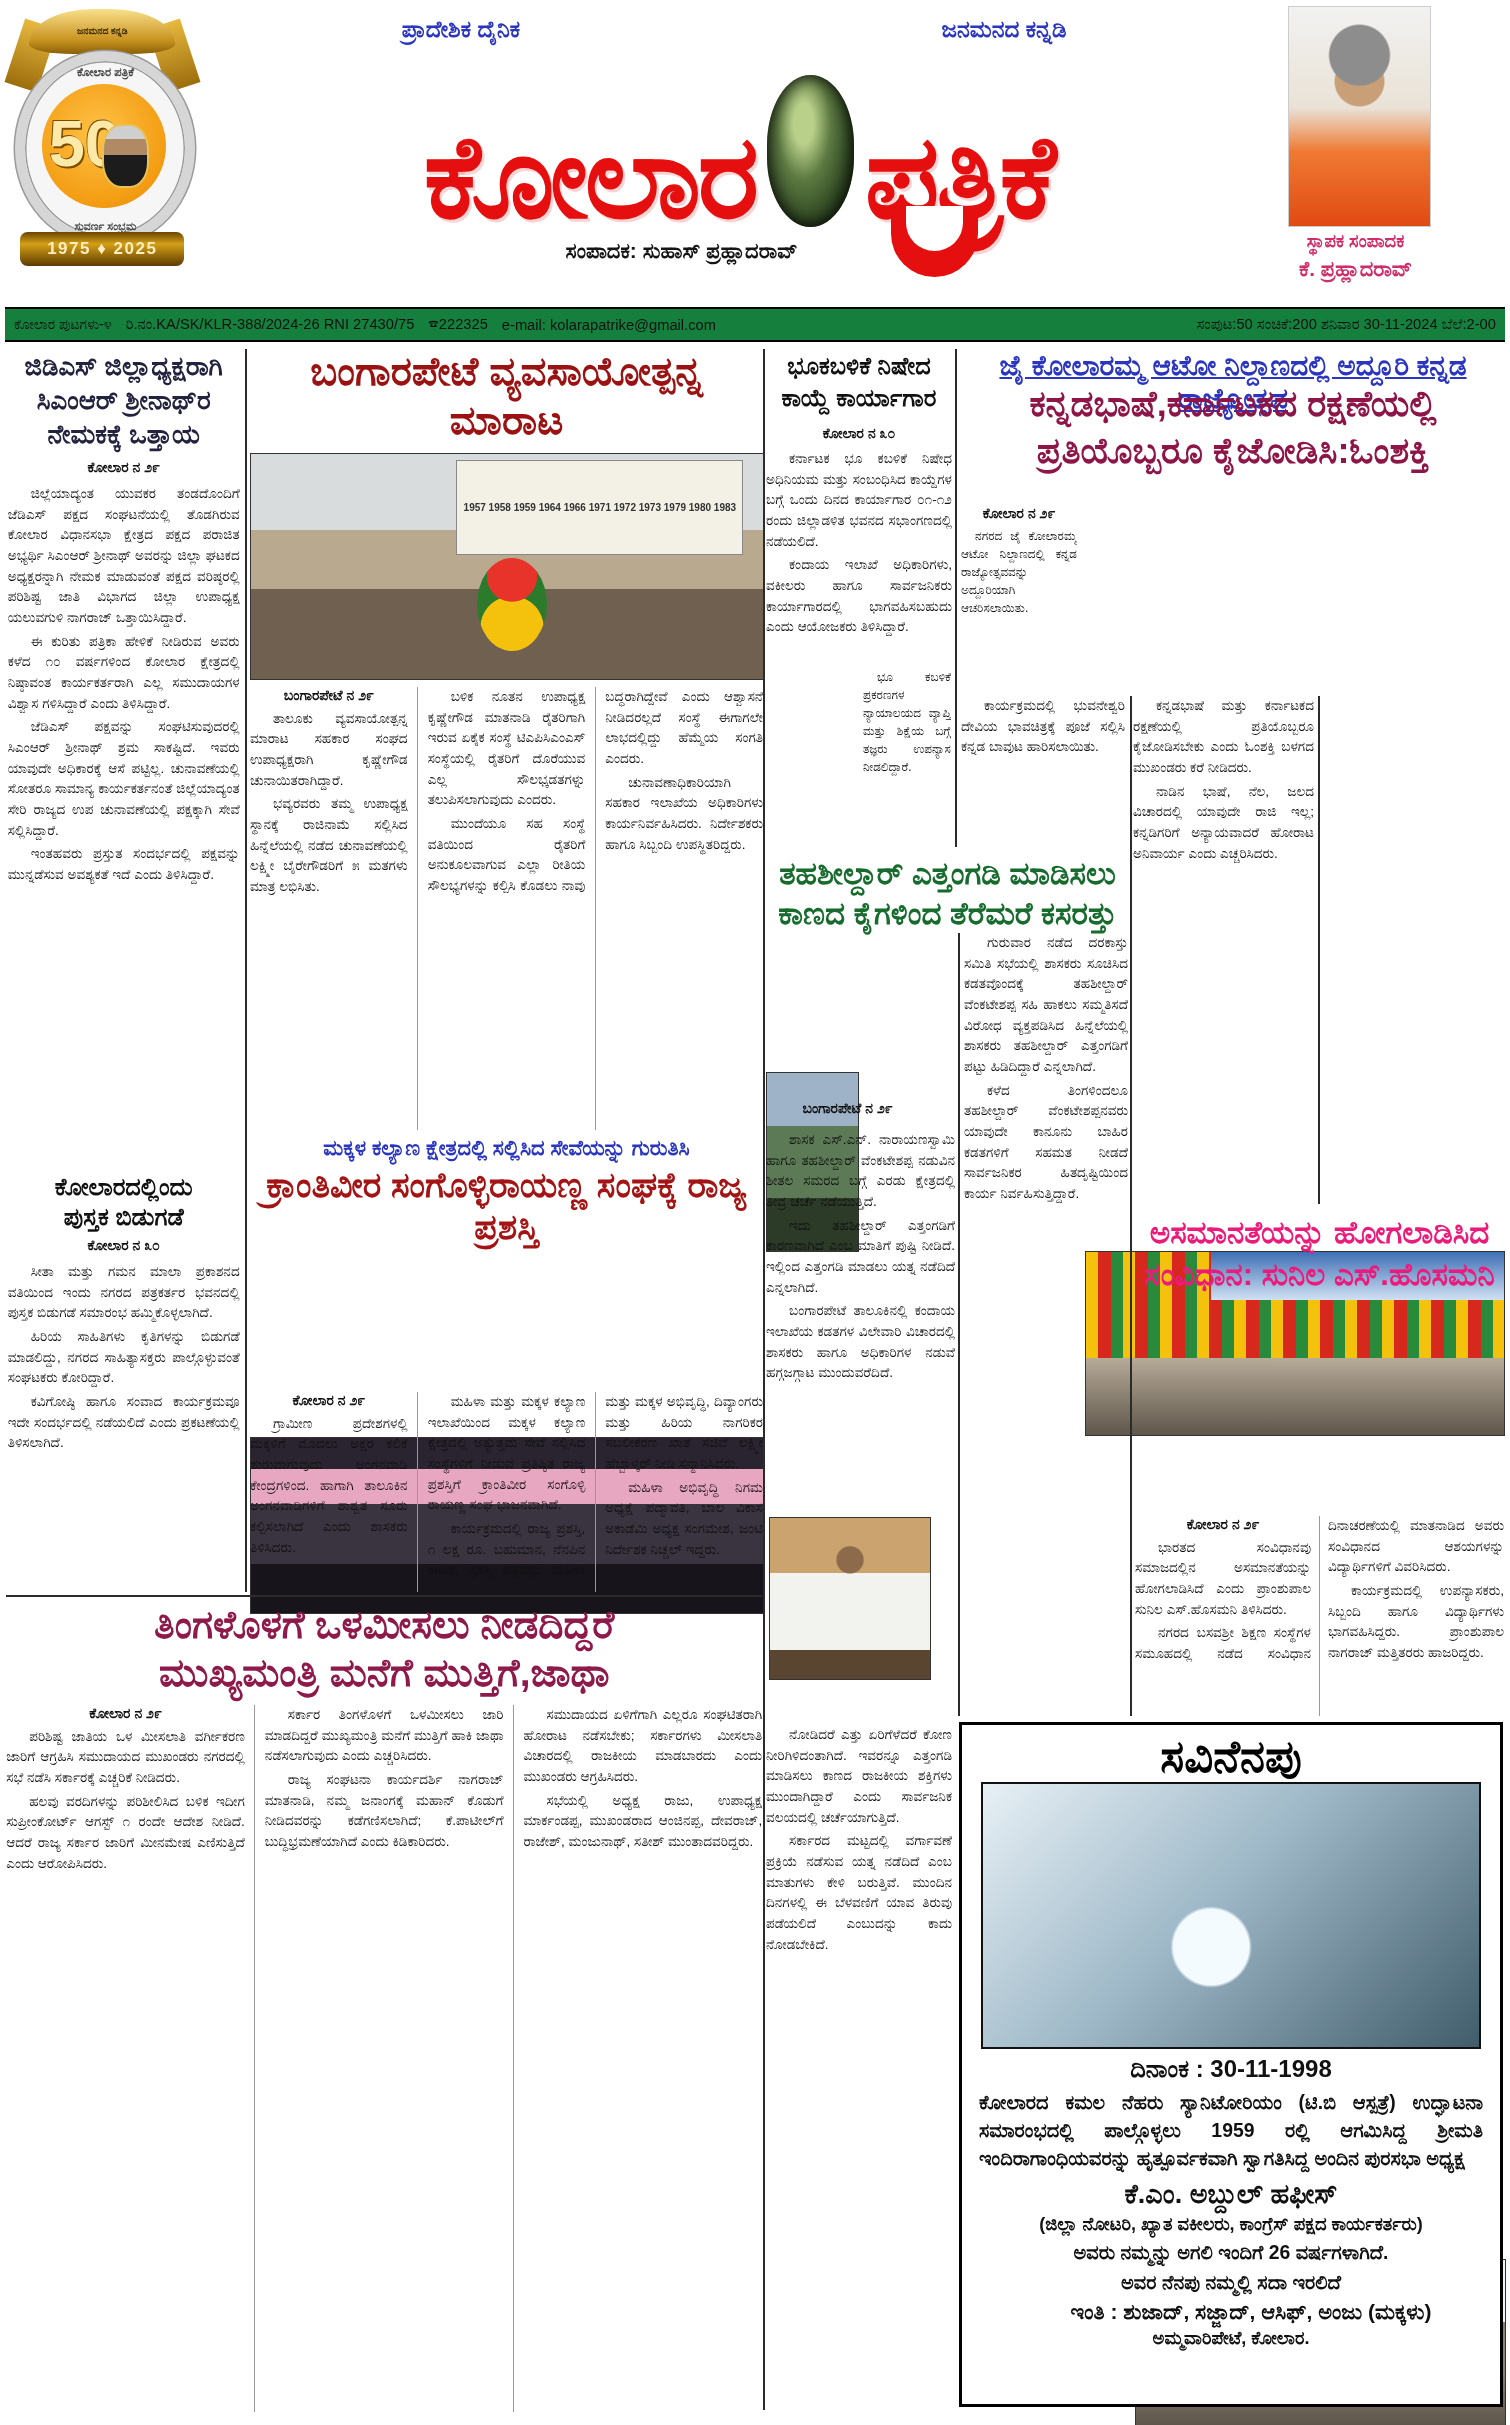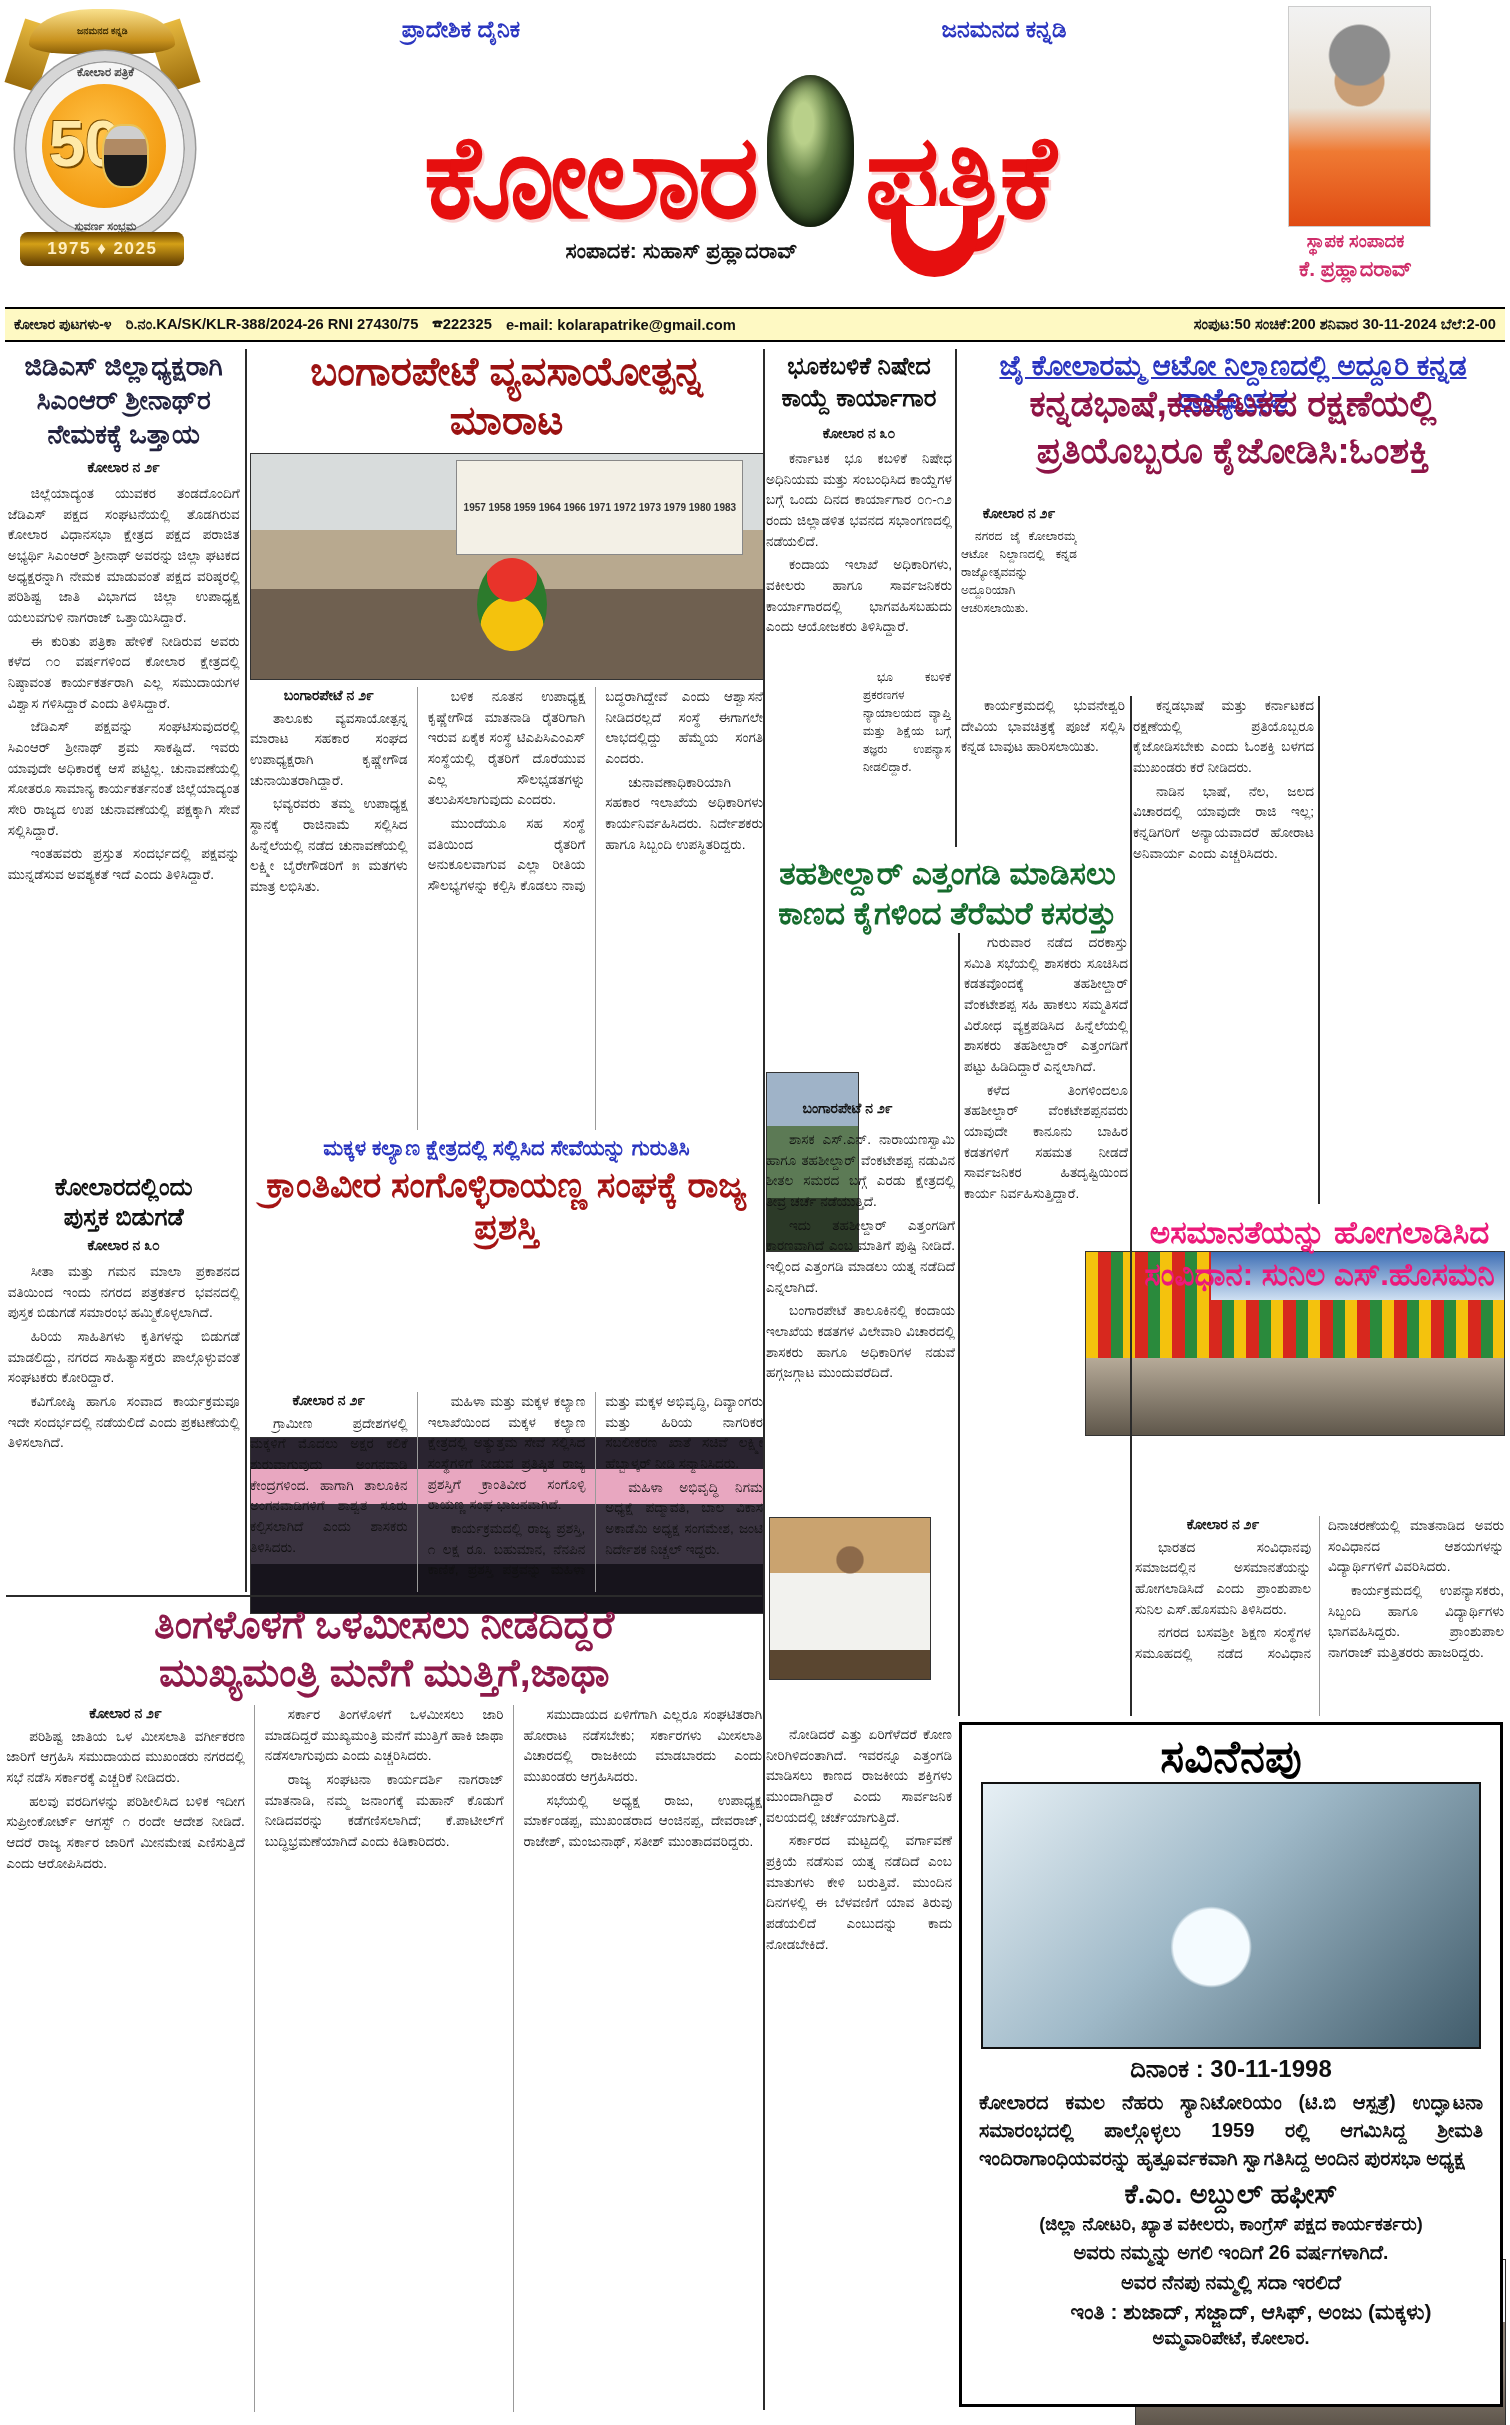--- a/index.html
+++ b/index.html
@@ -43,22 +43,22 @@
   .logo-50{position:absolute;top:22px;left:6.2px;font-size:65px;font-weight:800;color:#ffe9a8;
       text-shadow:1.5px 1.5px 0 #7a4c00, -0.8px -0.8px 0 #7a4c00;}
   .logo-portrait{position:absolute;top:40px;left:60px;width:43px;height:60px;border-radius:40%;
       background:linear-gradient(180deg,#cfcfcf 0 22%,#b08a64 22% 48%,#1c1c1c 48% 100%);
       border:2.3px solid #e8c258;}
   .logo-banner{position:absolute;bottom:4.6px;left:11px;width:164px;height:34px;
       background:linear-gradient(180deg,#6b4400,#d4a017 35%,#5d3a00);
       border-radius:7.7px;display:flex;align-items:center;justify-content:center;
       font-size:17px;font-weight:800;color:#ffeec2;letter-spacing:1.5px;}
   
-  .infobar{border-top:2.3px solid #000;border-bottom:2.3px solid #000;background:#fef9c3;
-      display:flex;align-items:center;gap:14px;padding:0 9.3px;font-weight:700;}
+  .infobar{border-top:2.3px solid #000;border-bottom:2.3px solid #000;background:#15803d;
+      display:flex;align-items:center;gap:14px;padding:0 9.3px;font-weight:400;}
   .ib-left{font-size:14px;}
   .ib-reg{font-size:14.7px;}
   .ib-phone{font-size:14.7px;}
   .ib-mail{font-size:14.7px;}
   .ib-issue{font-size:14.7px;margin-left:auto;}
   
   .hd{font-weight:800;text-align:center;white-space:pre-line;}
   .hd-a{font-size:26px;line-height:1.3;color:#23233f;}
   .hd-b{font-size:24px;line-height:1.25;color:#111;}
   .hd-c{font-size:40px;line-height:1.22;color:#9b1212;}

